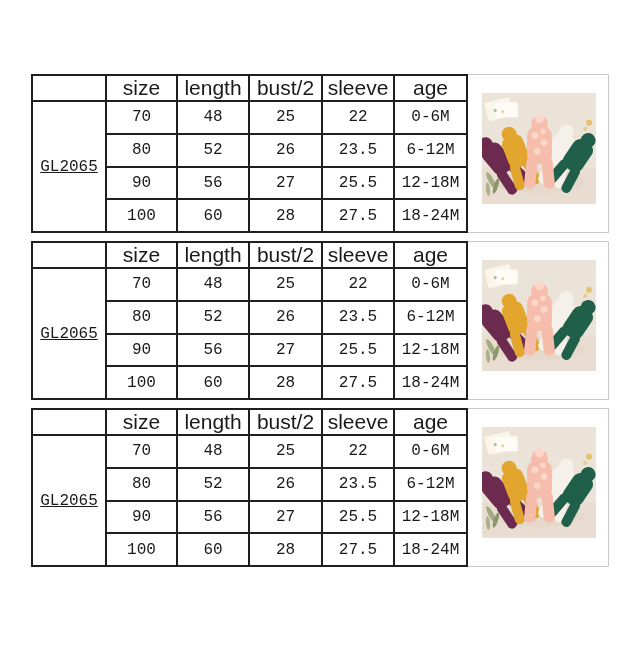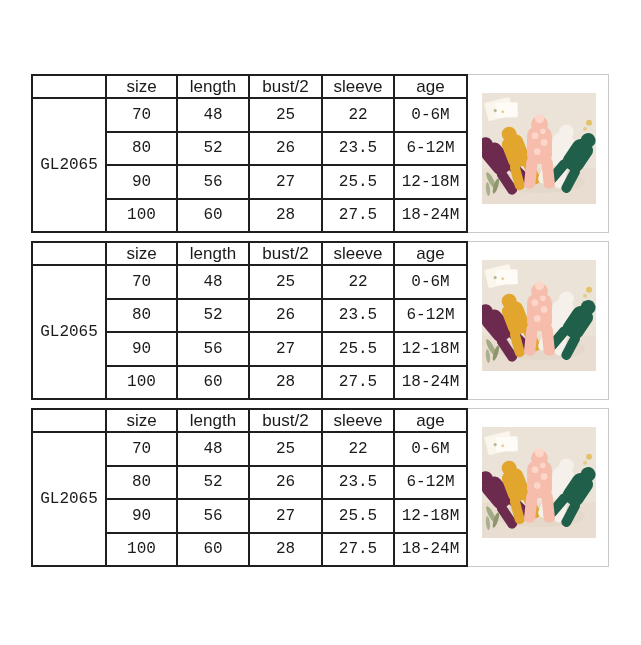--- a/index.html
+++ b/index.html
@@ -14,26 +14,26 @@
   .size-table{
     position:absolute;left:-1px;top:-1px;width:437px;height:159px;
     border-collapse:collapse;table-layout:fixed;text-align:center;
     color:#1a1a1a;
   }
   .size-table td,.size-table th{
     border:2px solid #1f1f1f;padding:0;vertical-align:middle;
     font-weight:normal;overflow:hidden;
   }
   .size-table th{
-    font-family:"Liberation Sans",sans-serif;font-size:17px;height:21px;
+    font-family:"Liberation Sans",sans-serif;font-size:21px;height:21px;
   }
   .size-table td{
     font-family:"Liberation Mono",monospace;font-size:16px;
   }
-  .size-table td.model{letter-spacing:0px;}
+  .size-table td.model{letter-spacing:0px;text-decoration:underline;}
   .product{
     position:absolute;left:450px;top:18px;width:114px;height:111px;
   }
   .defs-holder{position:absolute;width:0;height:0;}
 </style>
 </head>
 <body>
 
 <svg class="defs-holder" aria-hidden="true">
   <defs>

